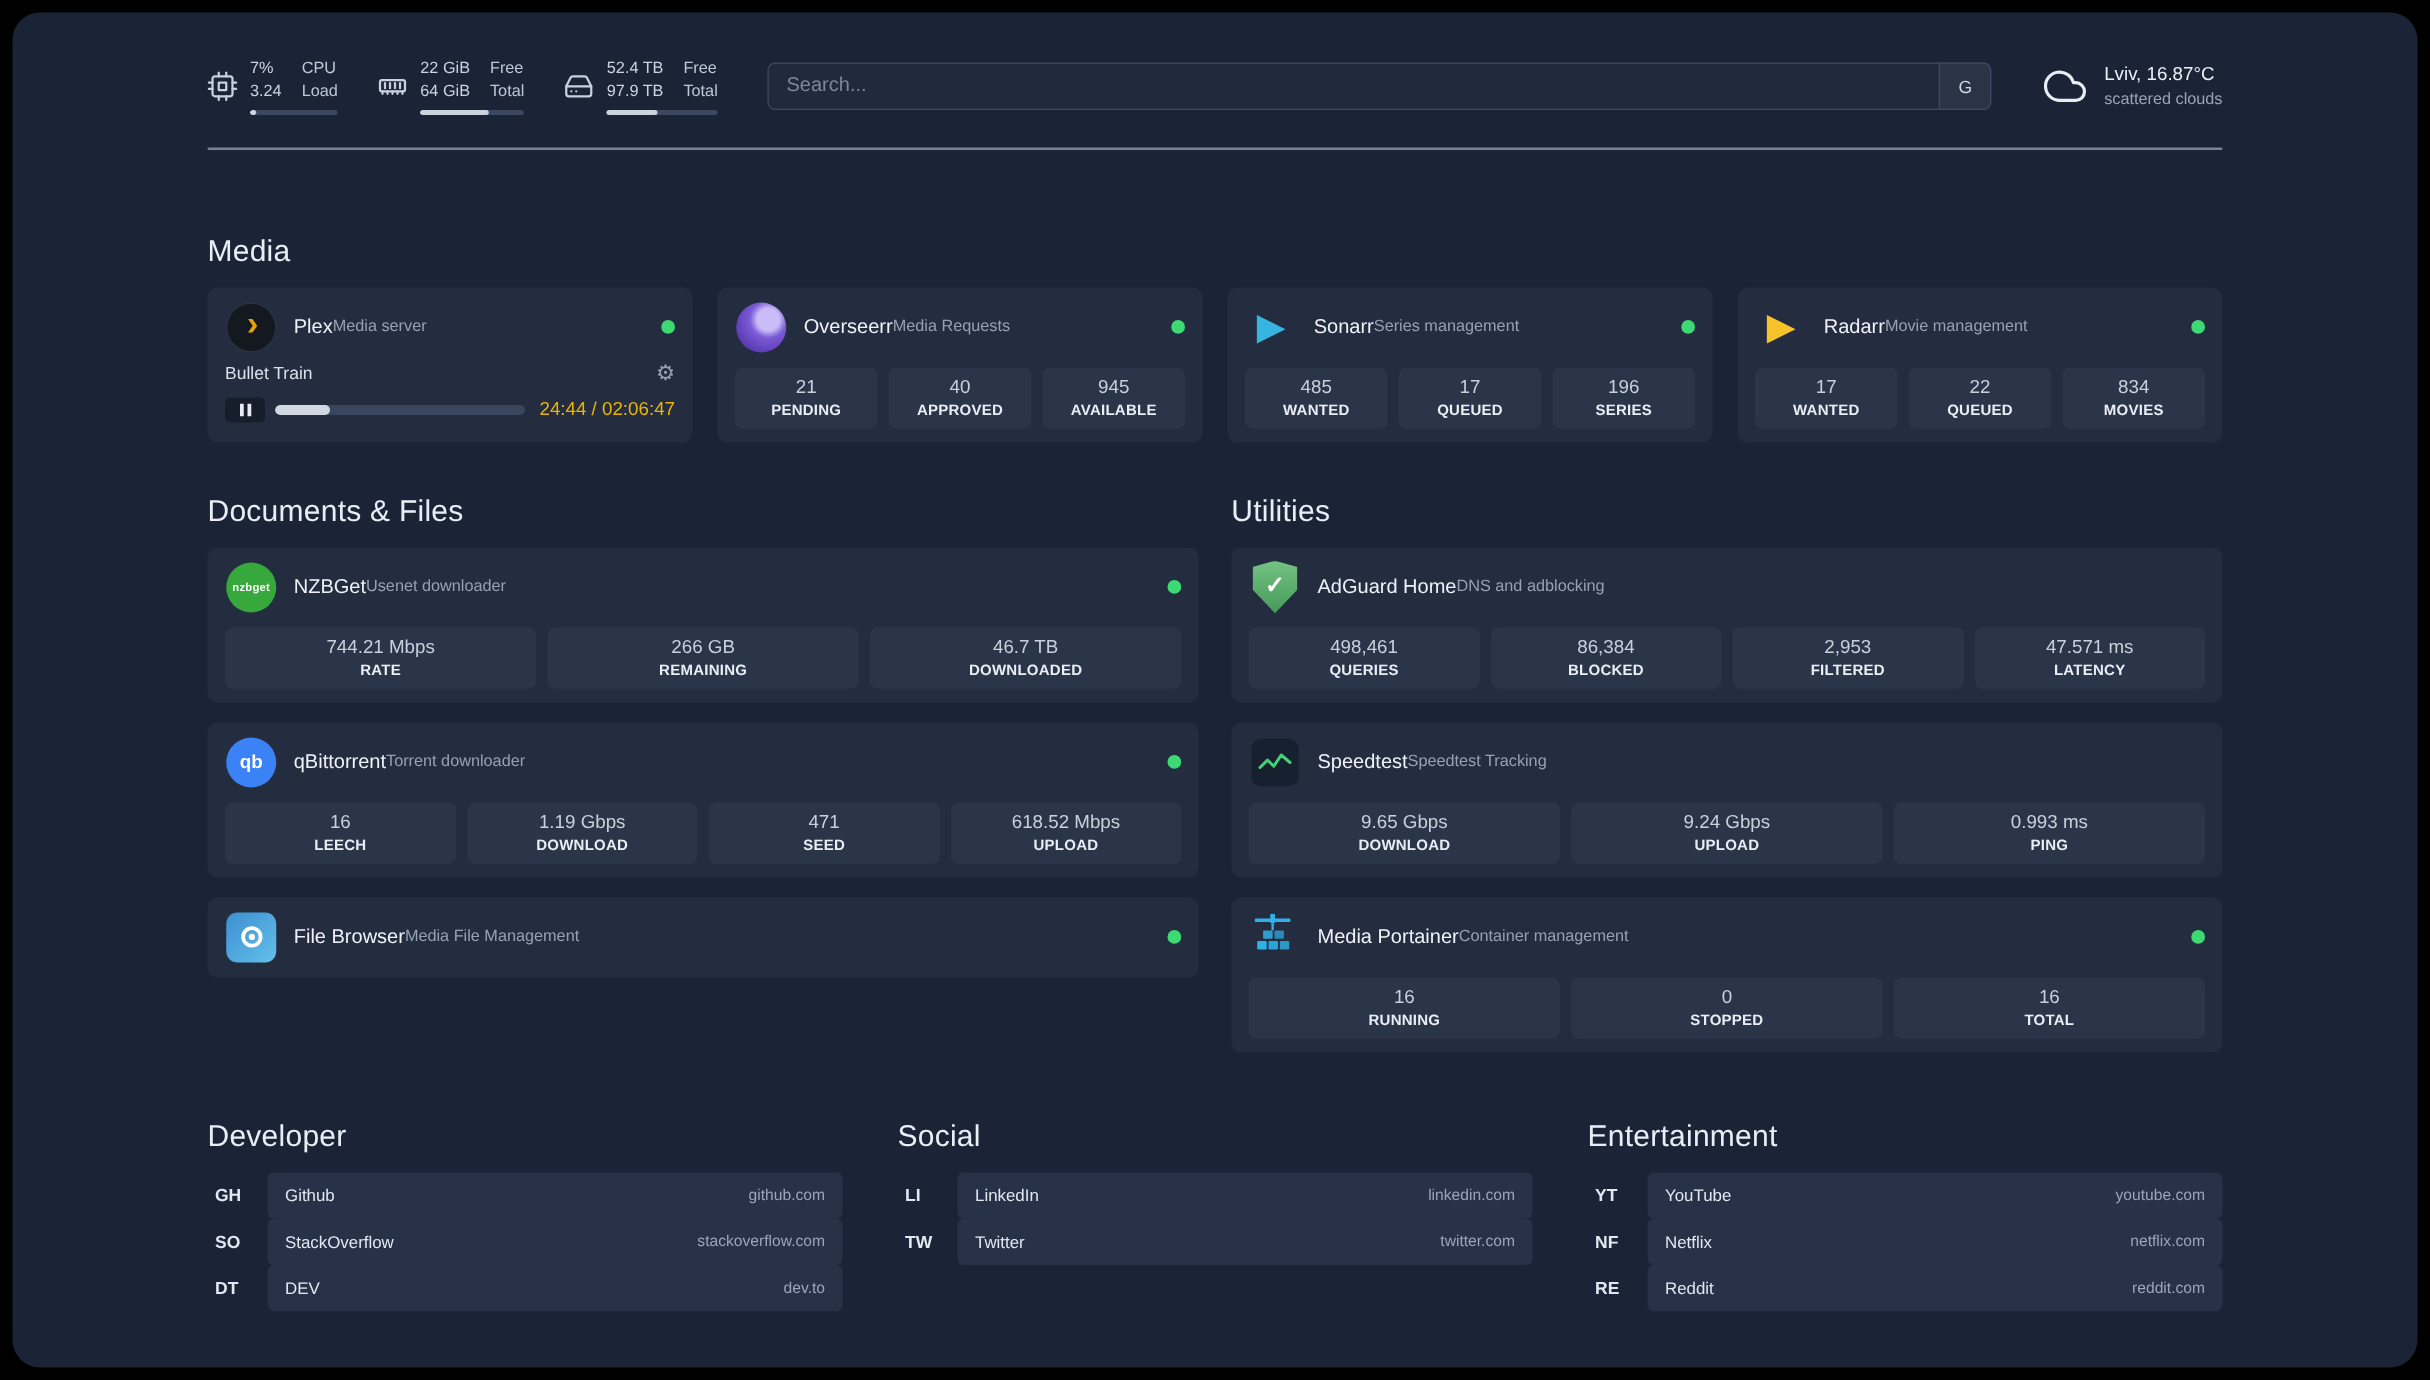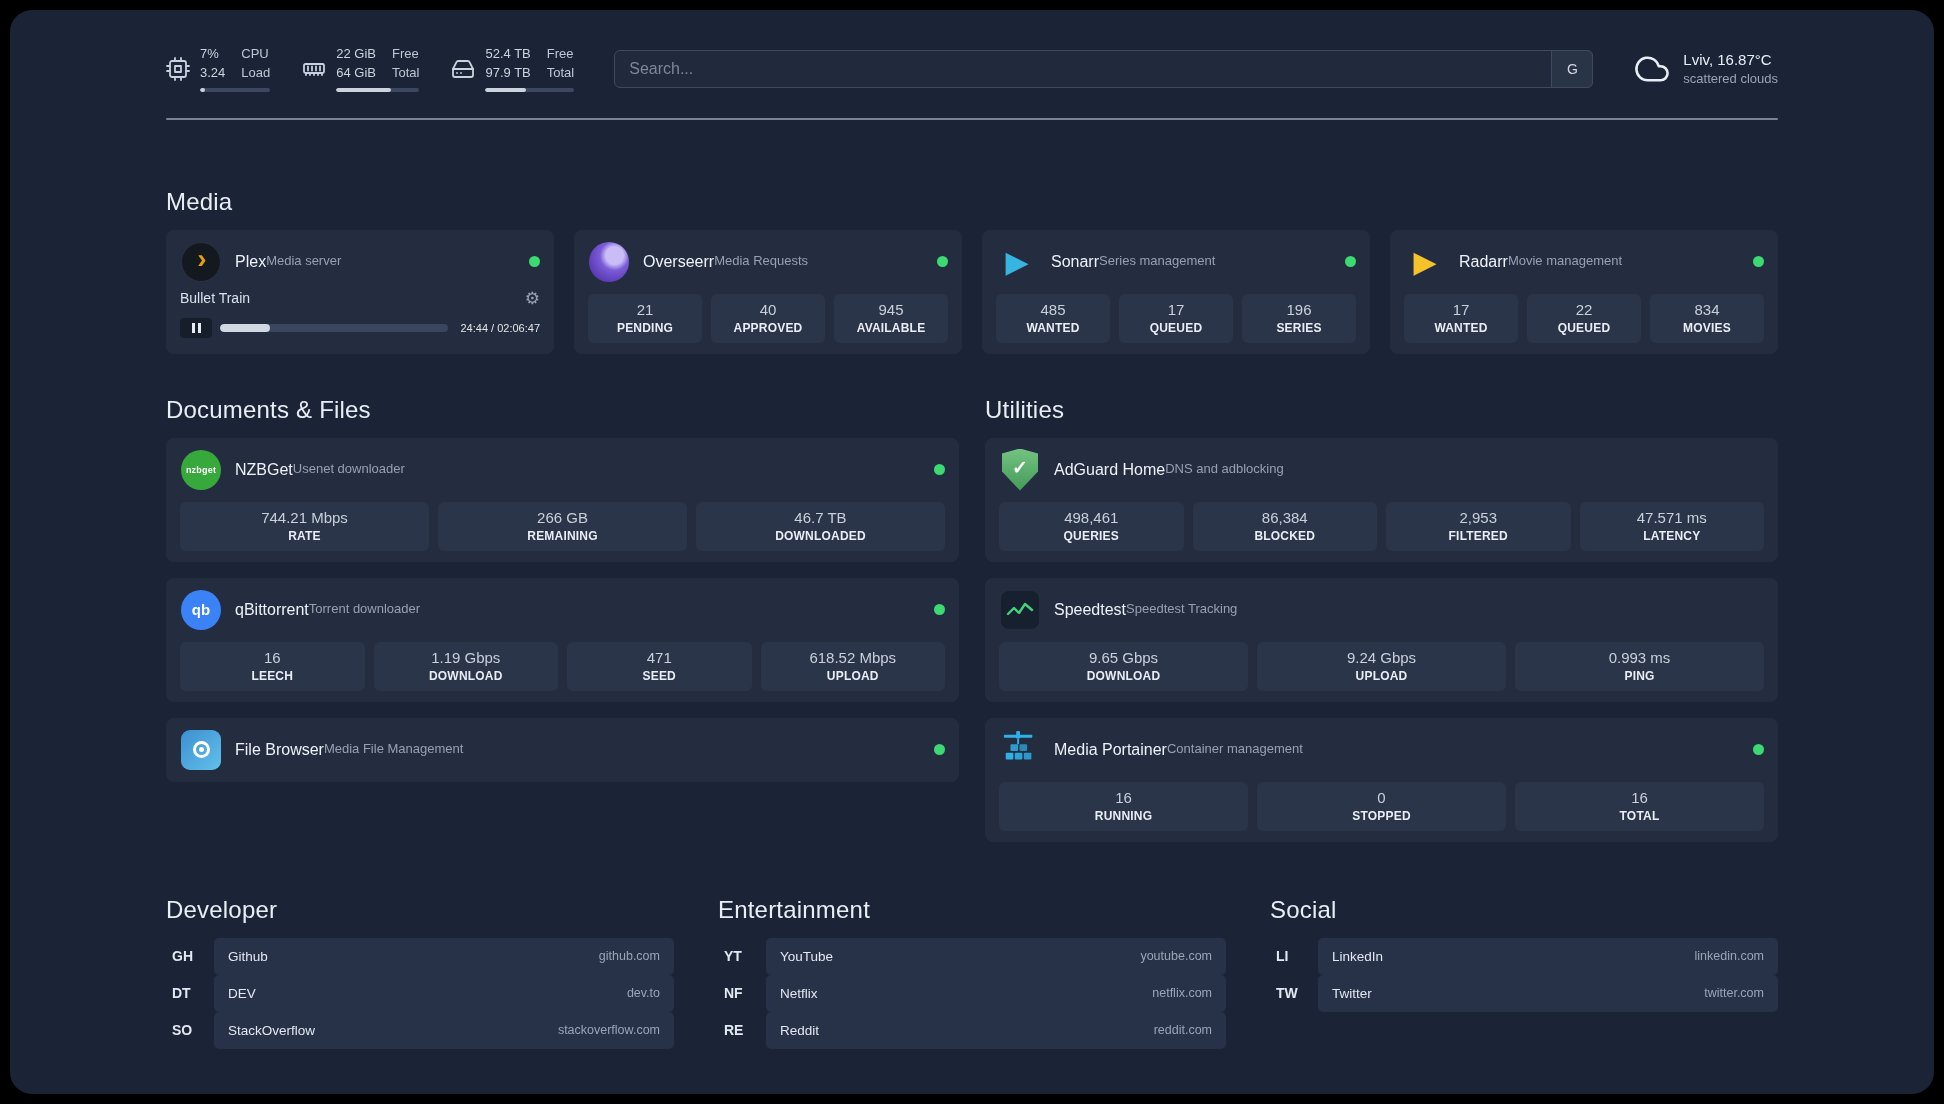--- a/index.html
+++ b/index.html
@@ -75,21 +75,21 @@
   
   .player{margin-top:7px}
   .p-row1{display:flex;align-items:center}
   .p-track-name{font-size:14px;color:#dbe1ea}
   .gear{margin-left:auto;color:#98a2b2;font-size:17px;line-height:1;cursor:pointer}
   .p-row2{display:flex;align-items:center;gap:8px;margin-top:11px}
   .pause{width:32px;height:20px;background:#161e2c;border-radius:4px;display:flex;align-items:center;justify-content:center;gap:3px;cursor:pointer;flex-shrink:0}
   .pause i{width:3px;height:10px;background:#e6eaf1;display:block}
   .p-track{flex:1;height:8px;background:#3a465e;border-radius:4px;overflow:hidden}
   .p-fill{display:block;height:100%;background:#d2d8e2;border-radius:4px}
-  .p-time{font-size:11px;color:#e5e5e5;margin-left:4px;white-space:nowrap}
+  .p-time{font-size:15px;color:#eab308;margin-left:4px;white-space:nowrap}
 
   
   .bookmarks{display:grid;grid-template-columns:1fr 1fr 1fr;gap:44px;margin-top:54px;padding-bottom:36px}
   .bm-list{display:flex;flex-direction:column;margin-top:14px}
   .bm{display:flex;align-items:center;cursor:pointer}
   .bm-abbr{width:48px;font-size:14px;font-weight:700;color:#e2e8f1;padding-left:6px;flex-shrink:0}
   .bm-pill{flex:1;height:37px;background:#273147;border-radius:5px;display:flex;align-items:center;padding:0 14px}
   .bm-name{font-size:13.5px;color:#e2e8f1}
   .bm-domain{margin-left:auto;font-size:12.5px;color:#9aa5b8}
 </style>
@@ -517,31 +517,51 @@
         <div class="sec-title">Developer</div>
         <div class="bm-list">
           <div class="bm">
             <span class="bm-abbr">GH</span>
             <span class="bm-pill">
               <span class="bm-name">Github</span>
               <span class="bm-domain">github.com</span>
             </span>
           </div>
           <div class="bm">
+            <span class="bm-abbr">SO</span>
+            <span class="bm-pill">
+              <span class="bm-name">StackOverflow</span>
+              <span class="bm-domain">stackoverflow.com</span>
+            </span>
+          </div>
+          <div class="bm">
             <span class="bm-abbr">DT</span>
             <span class="bm-pill">
               <span class="bm-name">DEV</span>
               <span class="bm-domain">dev.to</span>
             </span>
           </div>
-          <div class="bm">
-            <span class="bm-abbr">SO</span>
-            <span class="bm-pill">
-              <span class="bm-name">StackOverflow</span>
-              <span class="bm-domain">stackoverflow.com</span>
+        </div>
+      </div>
+
+      <div>
+        <div class="sec-title">Social</div>
+        <div class="bm-list">
+          <div class="bm">
+            <span class="bm-abbr">LI</span>
+            <span class="bm-pill">
+              <span class="bm-name">LinkedIn</span>
+              <span class="bm-domain">linkedin.com</span>
+            </span>
+          </div>
+          <div class="bm">
+            <span class="bm-abbr">TW</span>
+            <span class="bm-pill">
+              <span class="bm-name">Twitter</span>
+              <span class="bm-domain">twitter.com</span>
             </span>
           </div>
         </div>
       </div>
 
       <div>
         <div class="sec-title">Entertainment</div>
         <div class="bm-list">
           <div class="bm">
             <span class="bm-abbr">YT</span>
@@ -560,35 +580,15 @@
           <div class="bm">
             <span class="bm-abbr">RE</span>
             <span class="bm-pill">
               <span class="bm-name">Reddit</span>
               <span class="bm-domain">reddit.com</span>
             </span>
           </div>
         </div>
       </div>
 
-      <div>
-        <div class="sec-title">Social</div>
-        <div class="bm-list">
-          <div class="bm">
-            <span class="bm-abbr">LI</span>
-            <span class="bm-pill">
-              <span class="bm-name">LinkedIn</span>
-              <span class="bm-domain">linkedin.com</span>
-            </span>
-          </div>
-          <div class="bm">
-            <span class="bm-abbr">TW</span>
-            <span class="bm-pill">
-              <span class="bm-name">Twitter</span>
-              <span class="bm-domain">twitter.com</span>
-            </span>
-          </div>
-        </div>
-      </div>
-
     </div>
   </div>
 </div>
 
 </body></html>

